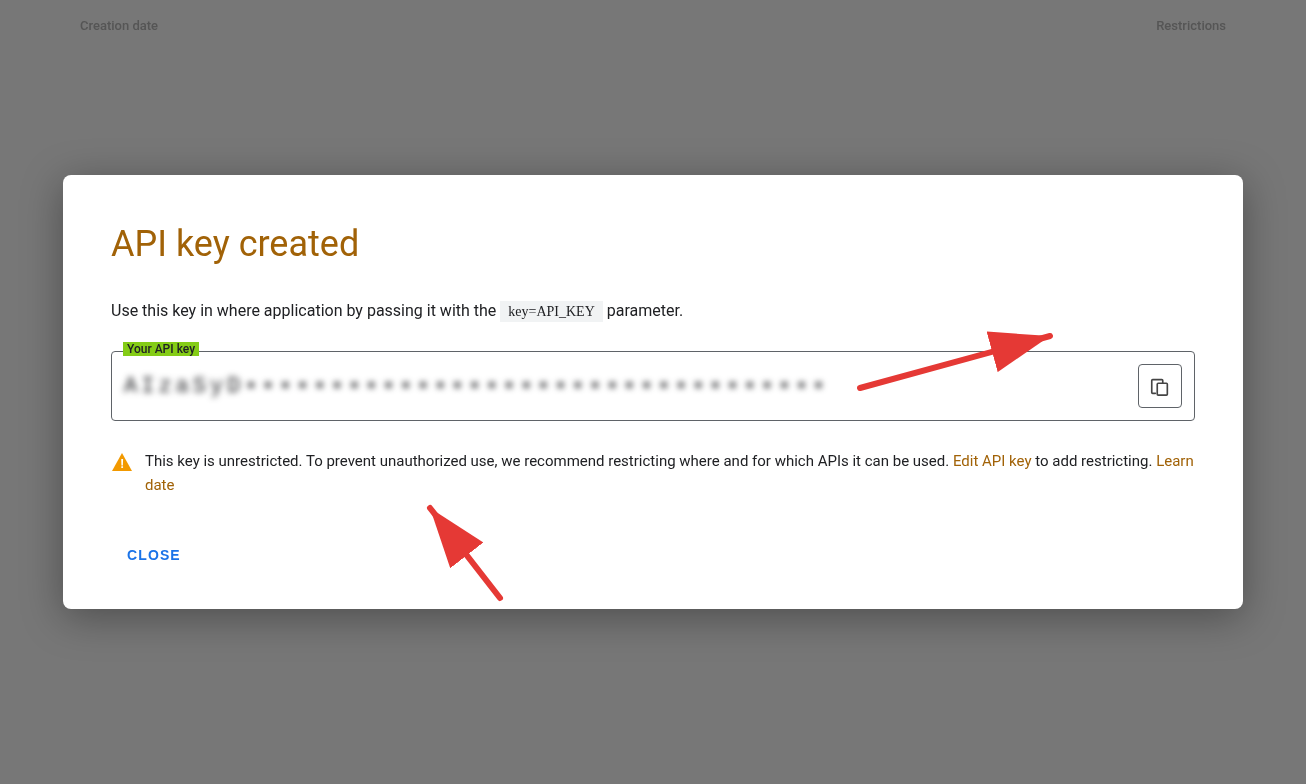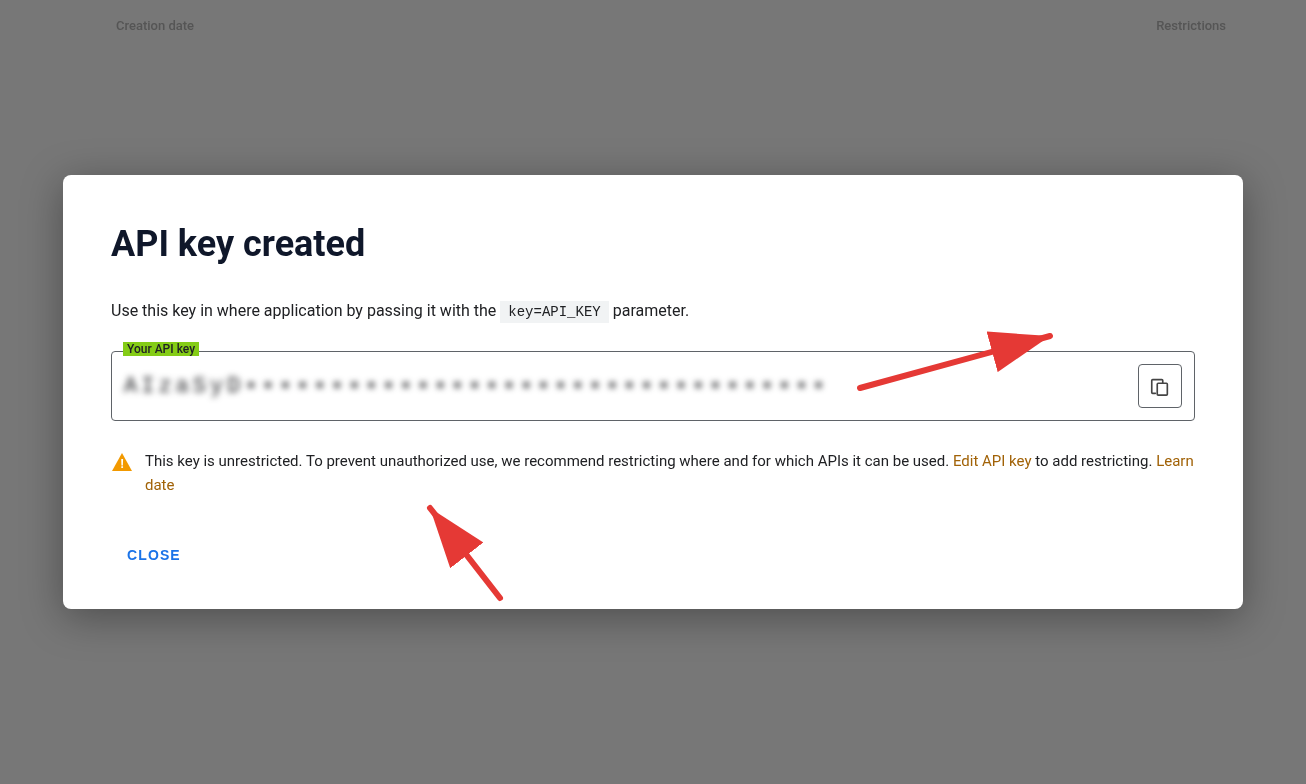--- a/index.html
+++ b/index.html
@@ -32,51 +32,50 @@
       position: absolute;
       top: 18px;
       left: 0; right: 0;
       display: flex;
       justify-content: space-between;
       padding: 0 80px;
       color: #555;
       font-size: 13px;
       font-weight: 500;
       z-index: 1;
-      margin-left: 36px;
     }
 
     .dialog {
       position: relative;
       z-index: 10;
       background: #ffffff;
       border-radius: 8px;
       box-shadow: 0 8px 40px rgba(0,0,0,0.35);
       width: 1180px;
       padding: 48px 48px 36px 48px;
     }
 
     .dialog-title {
       font-size: 36px;
-      font-weight: 700;
-      color: #0f172a;
+      font-weight: 400;
+      color: #a16207;
       margin-bottom: 32px;
       line-height: 1.2;
     }
 
     .dialog-description {
       font-size: 16px;
       color: #202124;
       margin-bottom: 28px;
       line-height: 1.6;
     }
 
     .code-inline {
       background-color: #f1f3f4;
-      font-family: Liberation Mono, monospace;
+      font-family: Liberation Serif, serif;
       font-size: 14px;
       padding: 3px 8px;
       border-radius: 0;
       color: #202124;
     }
 
     .api-key-section {
       margin-bottom: 28px;
       position: relative;
     }

